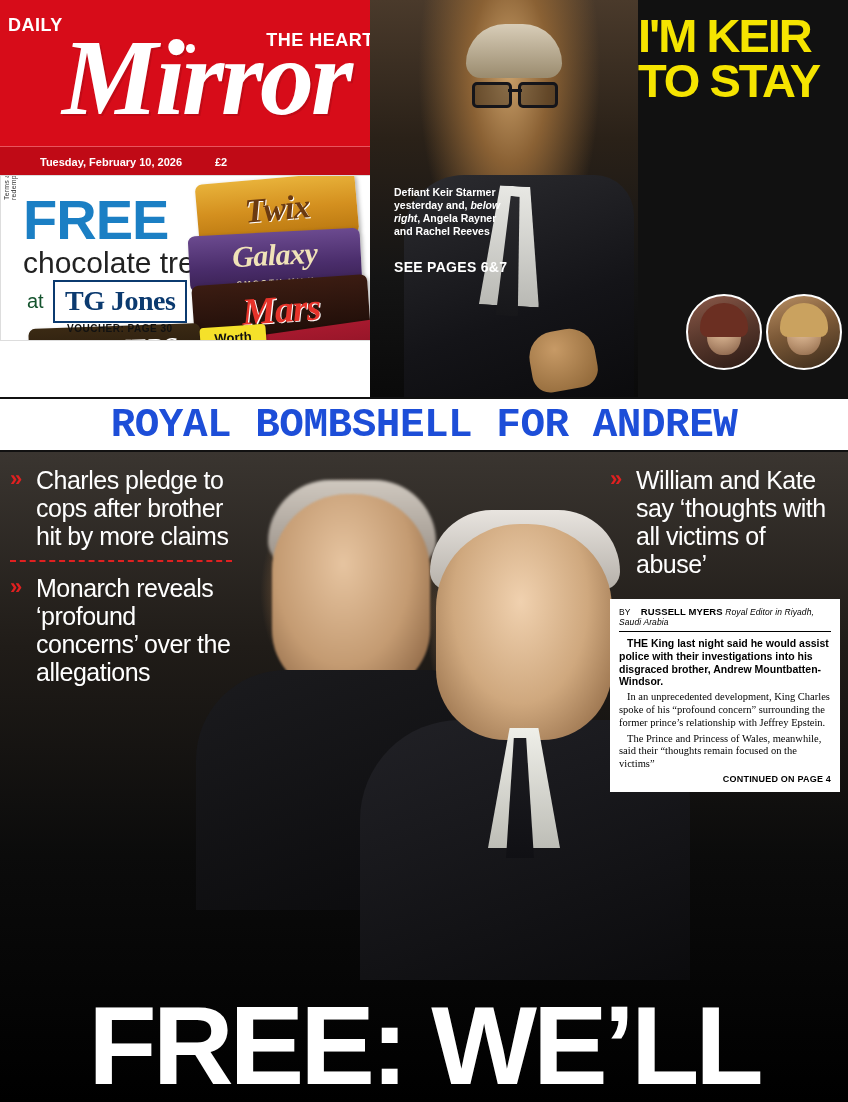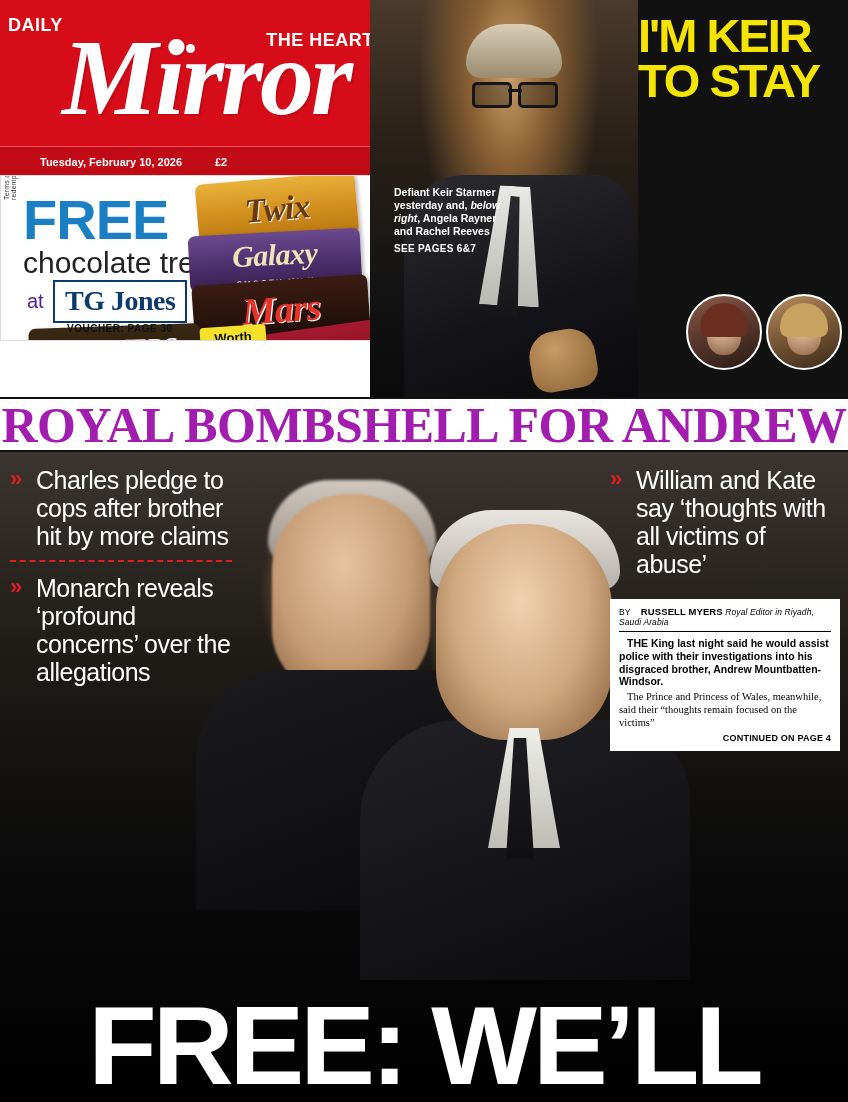--- a/index.html
+++ b/index.html
@@ -130,21 +130,21 @@
     left: 22px; top: 72px;
     font-family: "Liberation Sans", sans-serif;
     font-size: 30px;
     color: #222;
     line-height: 1;
   }
   .promo-at {
     position: absolute;
     left: 26px; top: 114px;
     font-size: 20px;
-    color: #4c1d95;
+    color: #14532d;
   }
   .promo-store {
     position: absolute;
     left: 52px; top: 104px;
     background: #ffffff;
     border: 2px solid #0b3a6f;
     padding: 3px 10px 4px 10px;
     font-family: "Liberation Serif", serif;
     font-weight: bold;
     font-size: 28px;
@@ -345,22 +345,22 @@
     width: 118px;
     color: #ffffff;
     font-family: "Liberation Sans", sans-serif;
     font-weight: bold;
     font-size: 10.5px;
     line-height: 1.25;
   }
   .keir-caption em { font-style: italic; }
   .keir-caption .see {
     display: block;
-    margin-top: 4px;
-    font-size: 10px;
+    margin-top: 20px;
+    font-size: 14px;
     letter-spacing: 0.3px;
   }
   .circ {
     position: absolute;
     width: 72px; height: 72px;
     border-radius: 50%;
     border: 2px solid #ffffff;
     overflow: hidden;
   }
   .circ.one { left: 316px; top: 294px; background: linear-gradient(160deg,#8c5a4a 0%, #5c3a2e 45%, #2a1a14 100%); }
@@ -388,24 +388,24 @@
     border-top: 2px solid #111;
     border-bottom: 2px solid #111;
     box-sizing: border-box;
     overflow: hidden;
   }
   .ribbon-text {
     position: absolute;
     left: 50%; top: 50%;
     transform: translate(-50%, -50%);
     white-space: nowrap;
-    color: #a21caf;
-    font-family: Liberation Serif, serif;
-    font-weight: bold;
-    font-size: 50px;
+    color: #1d4ed8;
+    font-family: Liberation Mono, monospace;
+    font-weight: bold;
+    font-size: 41px;
     letter-spacing: -0.5px;
   }
 
   
   .main {
     position: absolute;
     left: 0; top: 452px;
     width: 848px; height: 650px;
     background: #000;
     overflow: hidden;
@@ -690,20 +690,21 @@
       </div>
     </div>
 
     <div class="story">
       <div class="byline">
         <span>BY</span>
         <b>RUSSELL MYERS</b>
         <i>Royal Editor in Riyadh, Saudi Arabia</i>
       </div>
       <p class="story-lead">THE King last night said he would assist police with their investigations into his disgraced brother, Andrew Mountbatten-Windsor.</p>
+      <p>In an unprecedented development, King Charles spoke of his “profound concern” surrounding the former prince’s relationship with Jeffrey Epstein.</p>
       <p>The Prince and Princess of Wales, meanwhile, said their “thoughts remain focused on the victims”</p>
       <div class="story-cont">CONTINUED ON PAGE 4</div>
     </div>
 
     <div class="bighead">
       <span class="l1">FREE: WE’LL</span>
     </div>
   </div>
 
 </div>

